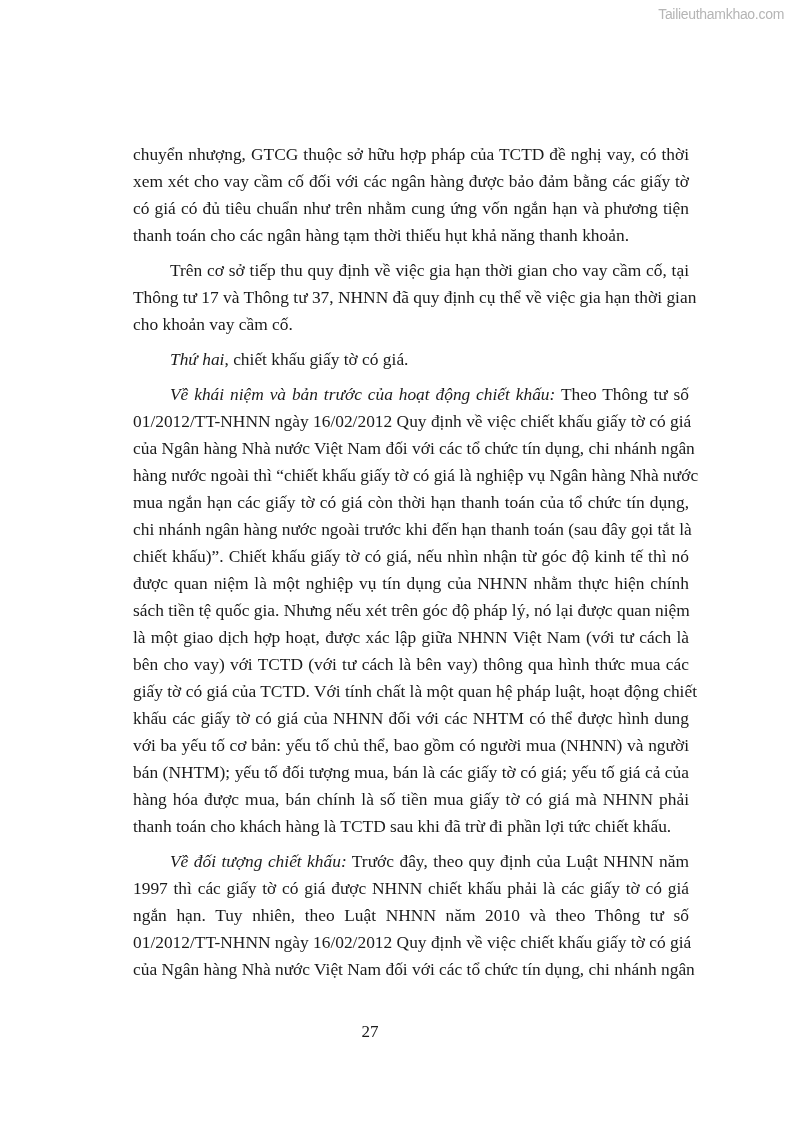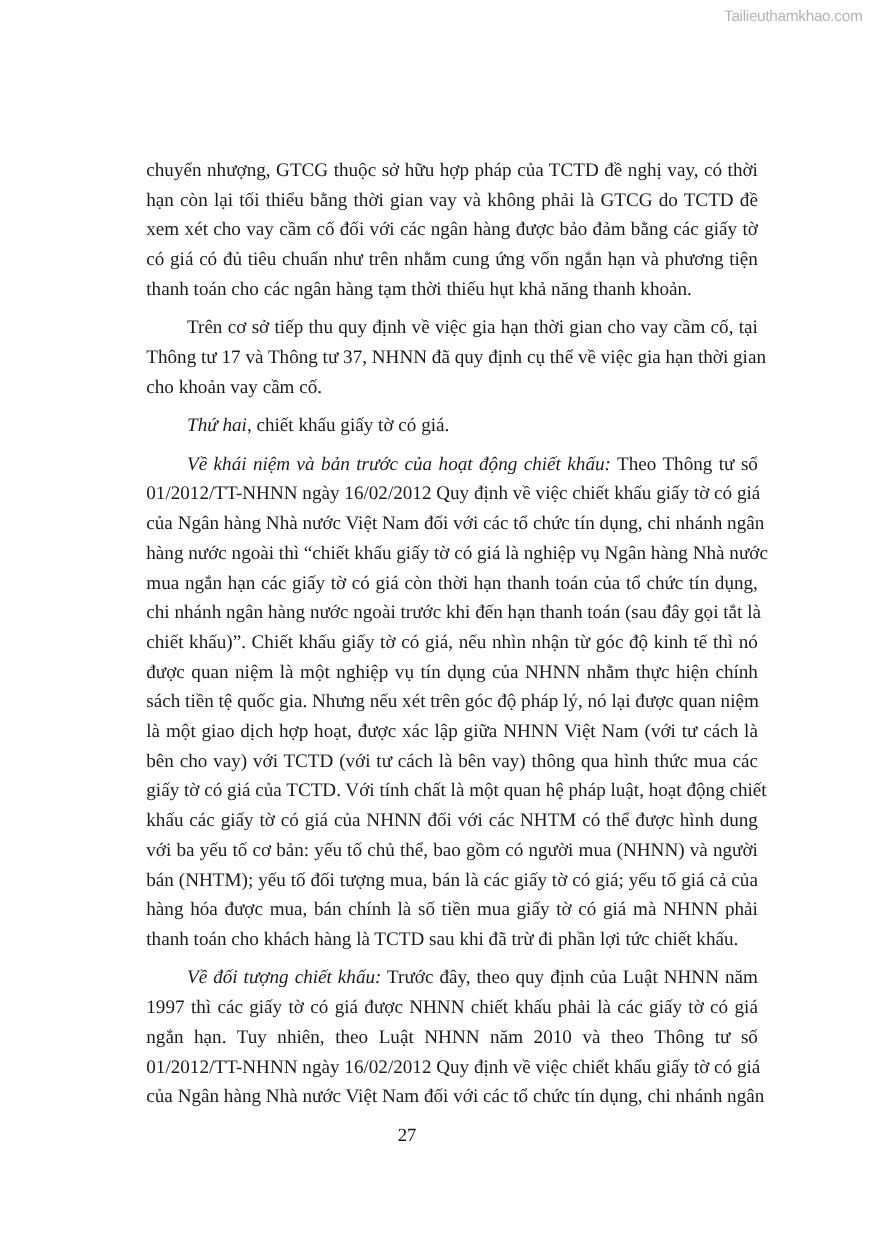--- a/index.html
+++ b/index.html
@@ -67,21 +67,20 @@
   </style>
 </head>
 <body>
 
 <div class="watermark">Tailieuthamkhao.com</div>
 
 <div class="page-body">
 
   <div class="para">
     <span class="line">chuyển nhượng, GTCG thuộc sở hữu hợp pháp của TCTD đề nghị vay, có thời</span>
-    <span class="line">hạn còn lại tối thiểu bằng thời gian vay và không phải là GTCG do TCTD đề</span>
     <span class="line">xem xét cho vay cầm cố đối với các ngân hàng được bảo đảm bằng các giấy tờ</span>
     <span class="line">có giá có đủ tiêu chuẩn như trên nhằm cung ứng vốn ngắn hạn và phương tiện</span>
     <span class="line last">thanh toán cho các ngân hàng tạm thời thiếu hụt khả năng thanh khoản.</span>
   </div>
 
   <div class="para">
     <span class="line indent">Trên cơ sở tiếp thu quy định về việc gia hạn thời gian cho vay cầm cố, tại</span>
     <span class="line">Thông tư 17 và Thông tư 37, NHNN đã quy định cụ thể về việc gia hạn thời gian</span>
     <span class="line last">cho khoản vay cầm cố.</span>
   </div>

